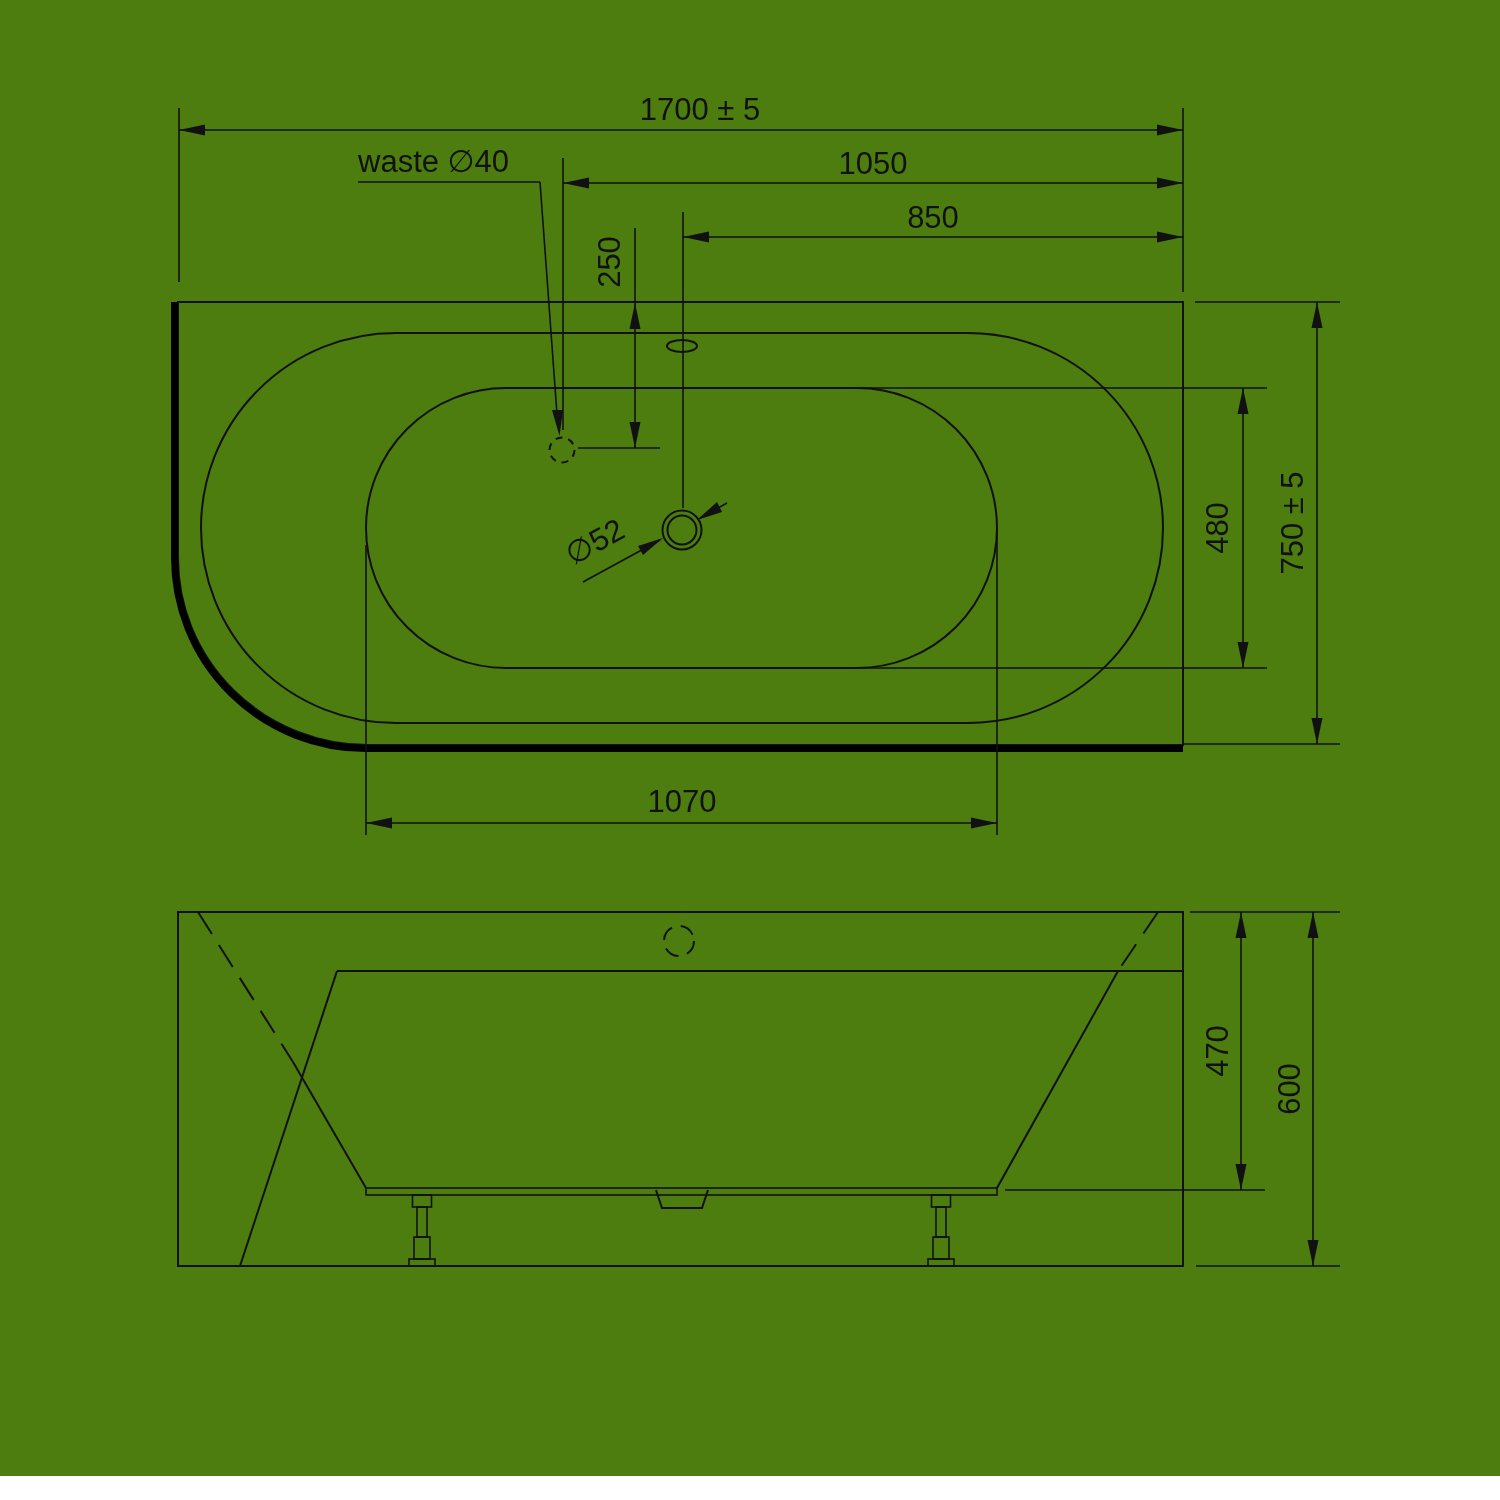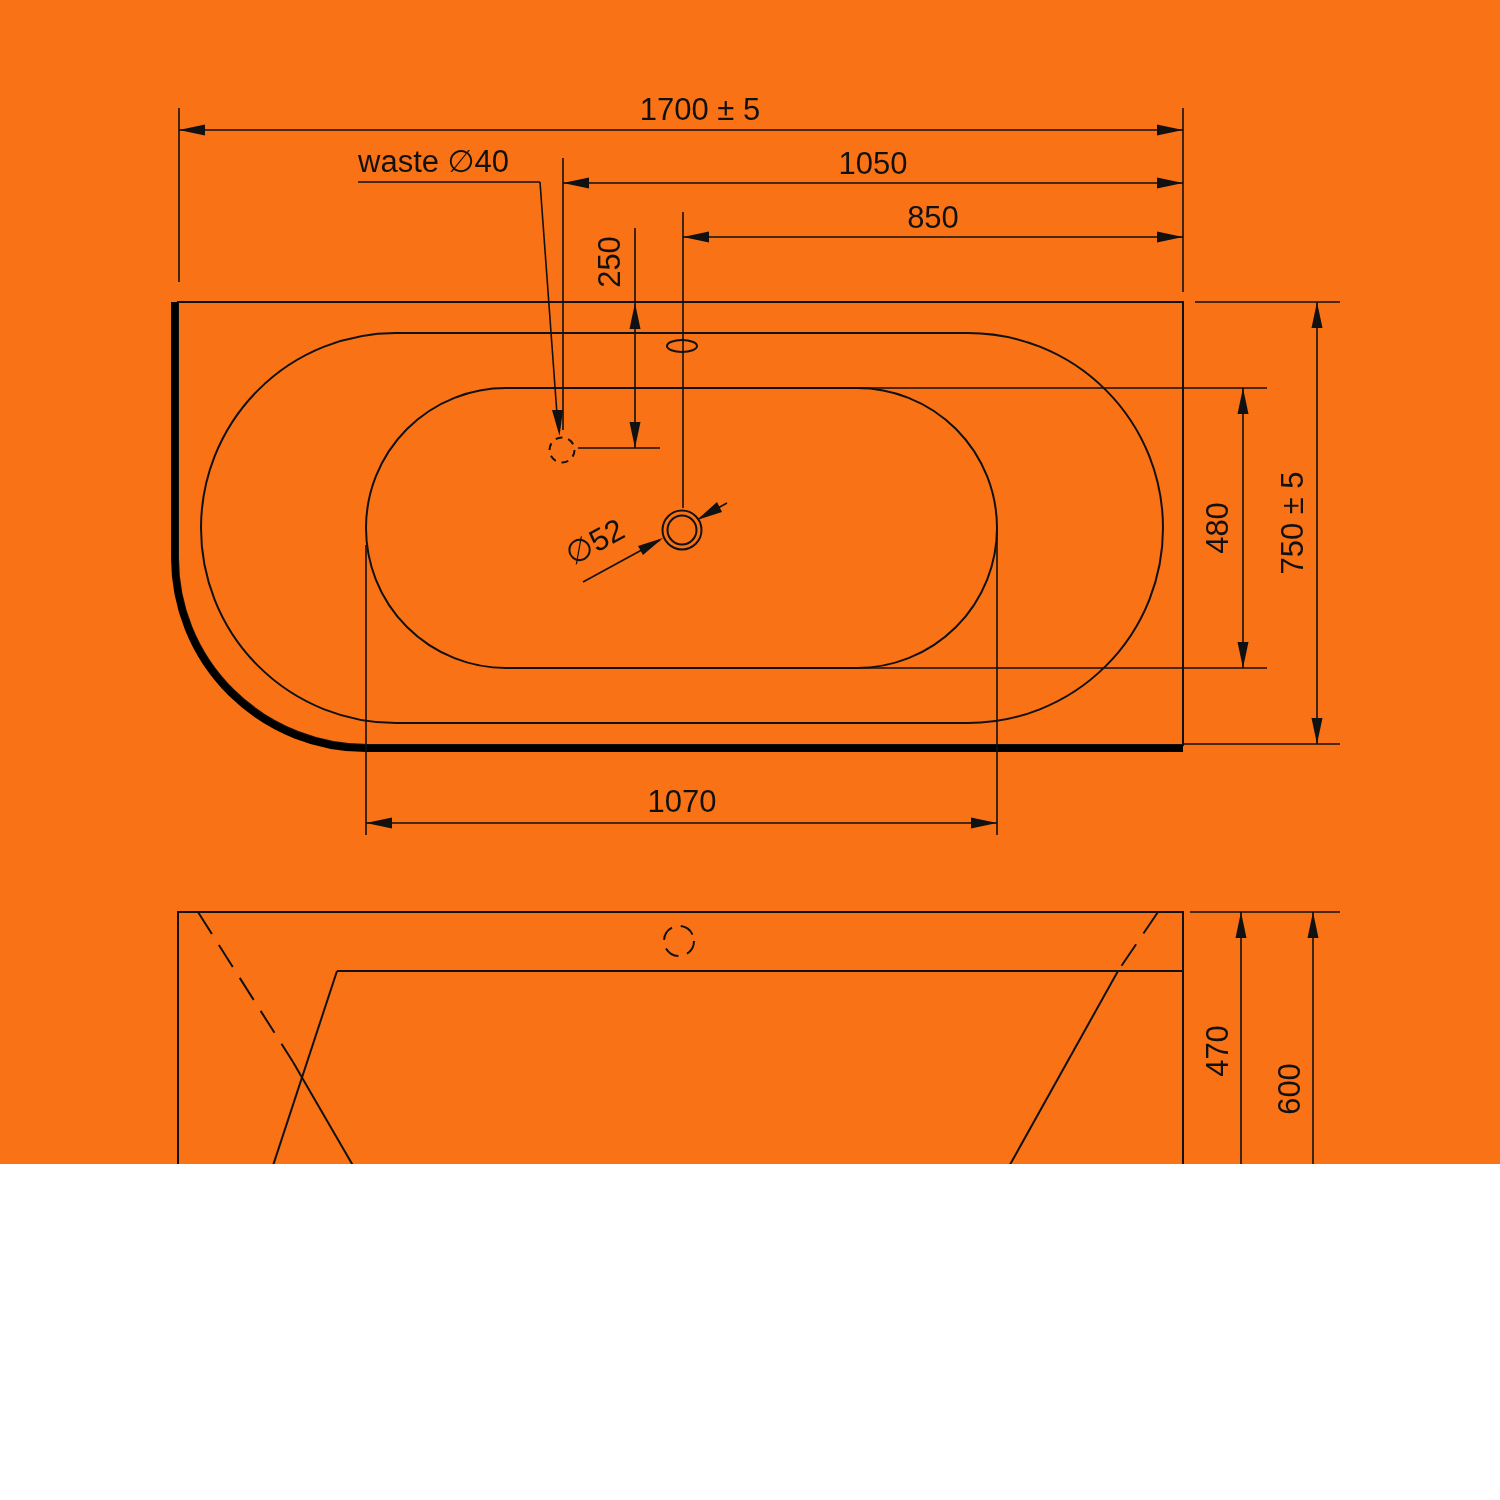--- a/index.html
+++ b/index.html
@@ -1,16 +1,16 @@
 <!DOCTYPE html>
 <html><head>
 <meta charset="utf-8">
 <style>
   html,body{margin:0;padding:0;background:#ffffff;}
-  .stage{width:1500px;height:1164px;position:relative;background:#f97316;}
+  .stage{width:1500px;height:1476px;position:relative;background:#4d7c0f;}
   svg{display:block;}
   svg text{font-family:"Liberation Sans","DejaVu Sans",sans-serif;font-size:31px;fill:#111;}
   .thin{stroke:#111;stroke-width:2;fill:none;}
   .dim{stroke:#111;stroke-width:1.6;fill:none;}
   .thick{stroke:#000;stroke-width:7;fill:none;}
   .arrow{fill:#111;stroke:none;}
   .hidden-line{stroke:#111;stroke-width:2;fill:none;stroke-dasharray:26 13;}
 </style>
 </head>
 <body>

